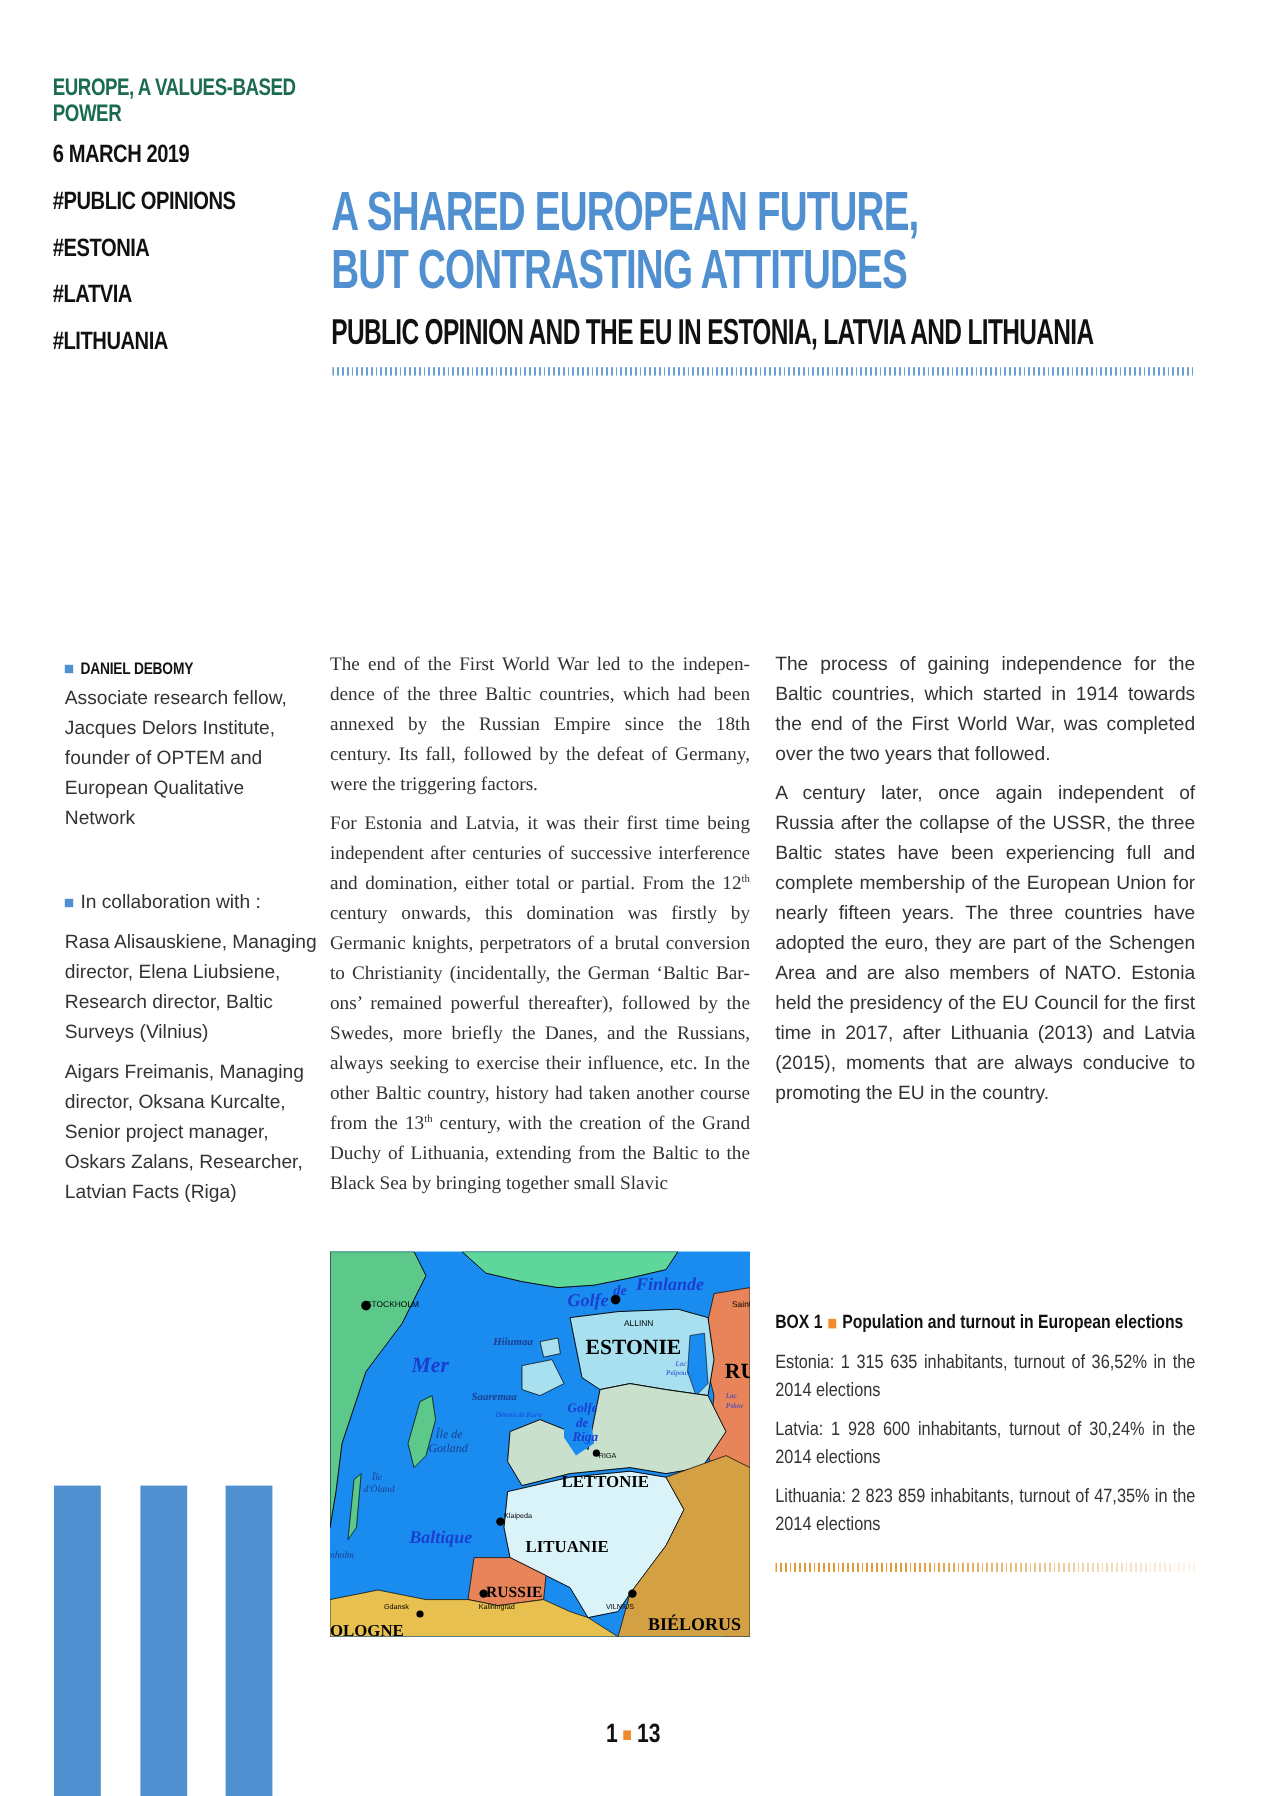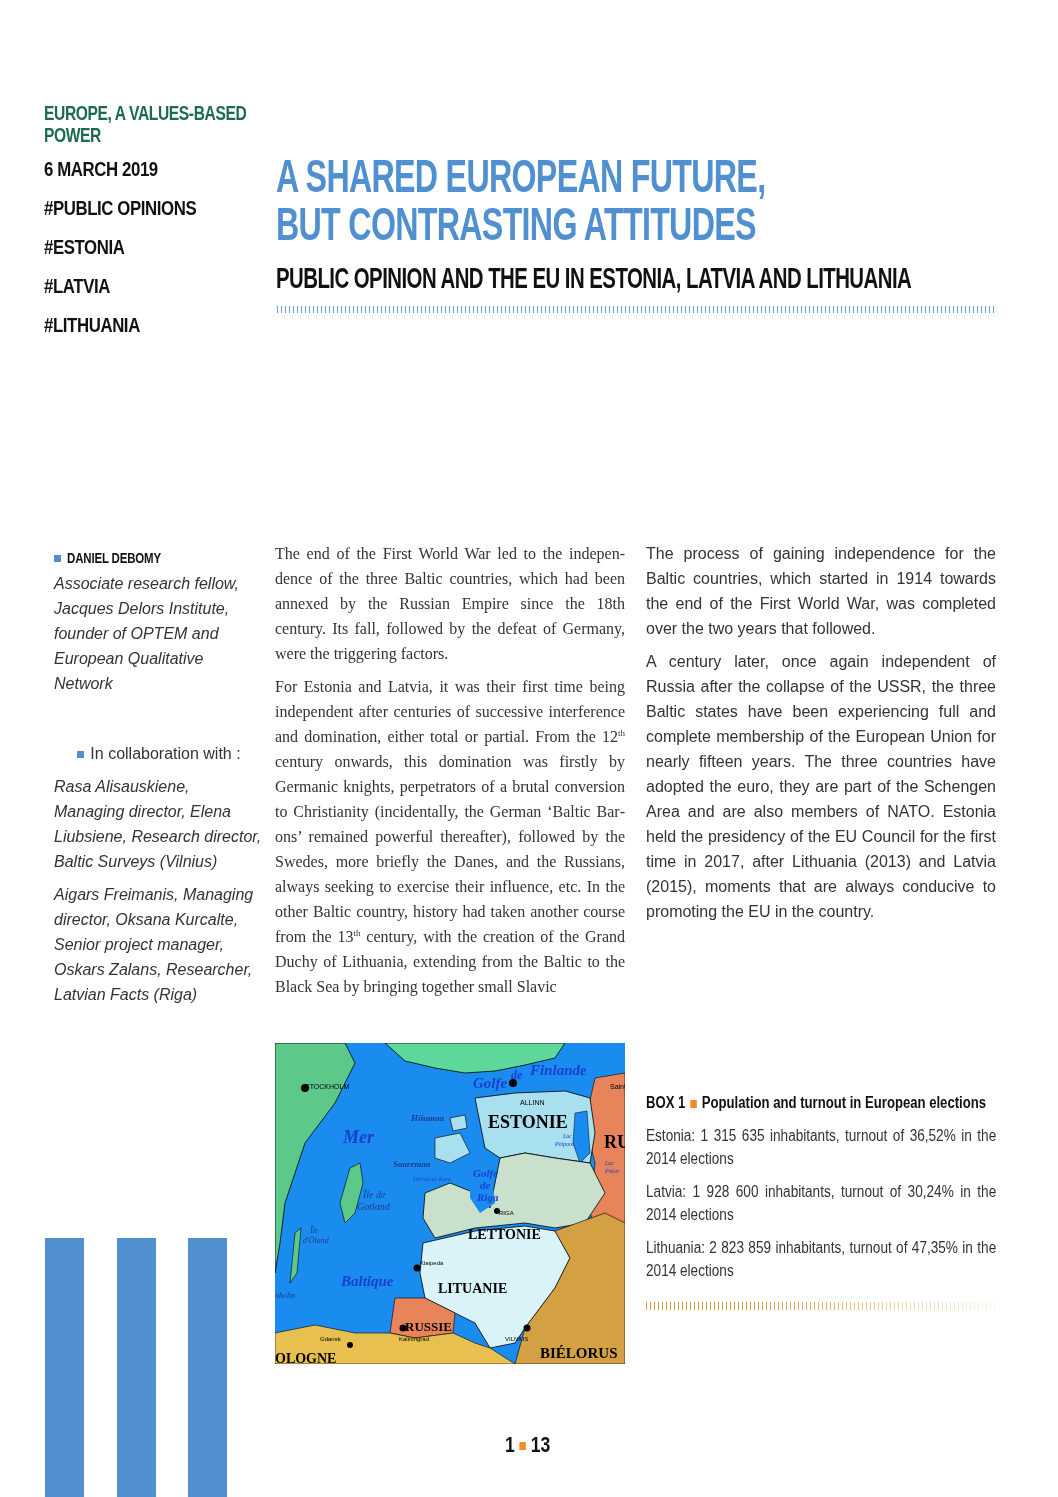--- a/index.html
+++ b/index.html
@@ -1,38 +1,38 @@
 <!DOCTYPE html>
 <html><head>
 <meta charset="utf-8">
 <style>
   * { box-sizing: border-box; margin: 0; padding: 0; }
   html, body { width: 1058px; height: 1497px; background: #ffffff; overflow: hidden; }
   body { position: relative; font-family: "Liberation Sans", sans-serif; color: #222; }
 
   
-  .meta { position: absolute; left: 44px; top: 62px; width: 220px; margin-top: 40px; }
+  .meta { position: absolute; left: 44px; top: 62px; width: 220px; }
   .meta .series { color: #1a6b4f; font-weight: bold; font-size: 20px; line-height: 22px; letter-spacing: -0.5px; transform: scaleX(0.78); transform-origin: left top; width: 260px; }
   .meta .tag { color: #111; font-weight: bold; font-size: 21px; line-height: 22px; letter-spacing: -0.5px; transform: scaleX(0.8); transform-origin: left top; white-space: nowrap; }
   .meta .date { margin-top: 12px; }
   .meta .tag + .tag { margin-top: 17px; }
 
   
   .title { position: absolute; left: 276px; top: 152px; color: #5090d0; font-weight: bold; font-size: 46px; line-height: 48px; letter-spacing: -1px; transform: scaleX(0.7); transform-origin: left top; white-space: nowrap; }
   .subtitle { position: absolute; left: 276px; top: 262px; color: #111; font-weight: bold; font-size: 30px; line-height: 32px; letter-spacing: -0.8px; transform: scaleX(0.68); transform-origin: left top; white-space: nowrap; }
   .title-rule { position: absolute; left: 277px; top: 306px; width: 718px; height: 7px;
     background: repeating-linear-gradient(90deg, #6a9fd6 0 1.5px, transparent 1.5px 4px); }
 
   
   .author { position: absolute; left: 54px; top: 545px; width: 210px; font-size: 16px; line-height: 25px; color: #333; }
   .author .name { font-weight: bold; font-size: 14px; color: #111; letter-spacing: -0.2px; transform: scaleX(0.82); transform-origin: left top; white-space: nowrap; display: inline-block; }
   .sq { display: inline-block; width: 7px; height: 7px; background: #5090d0; margin-right: 6px; vertical-align: middle; }
-  .author .collab { margin-top: 45px; text-align: center; }
+  .author .collab { margin-top: 45px; }
   .author .collab-item { margin-top: 8px; }
-  .author p { margin: 0; font-style: italic; }
+  .author p { margin: 0; }
 
   .bars { position: absolute; left: 45px; top: 1238px; }
   .bars div { position: absolute; top: 0; width: 39px; height: 259px; background: #5090d0; }
 
   
   .col { position: absolute; width: 350px; font-size: 16px; line-height: 25px; color: #333; text-align: justify; hyphens: manual; }
   .col p { margin-bottom: 8px; }
   .col sup { font-size: 9px; line-height: 0; vertical-align: super; }
   .col1 { left: 275px; top: 541px; font-family: Liberation Serif, serif; }
   .col2 { left: 646px; top: 541px; }

